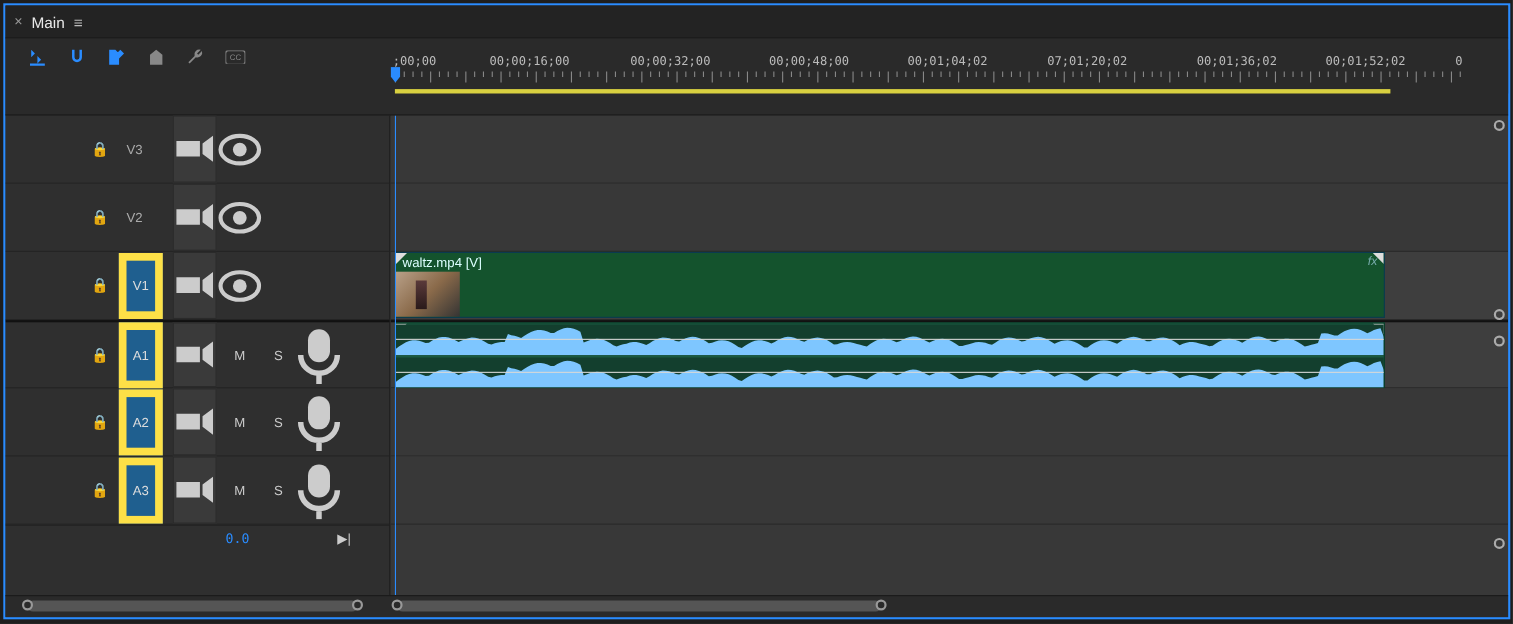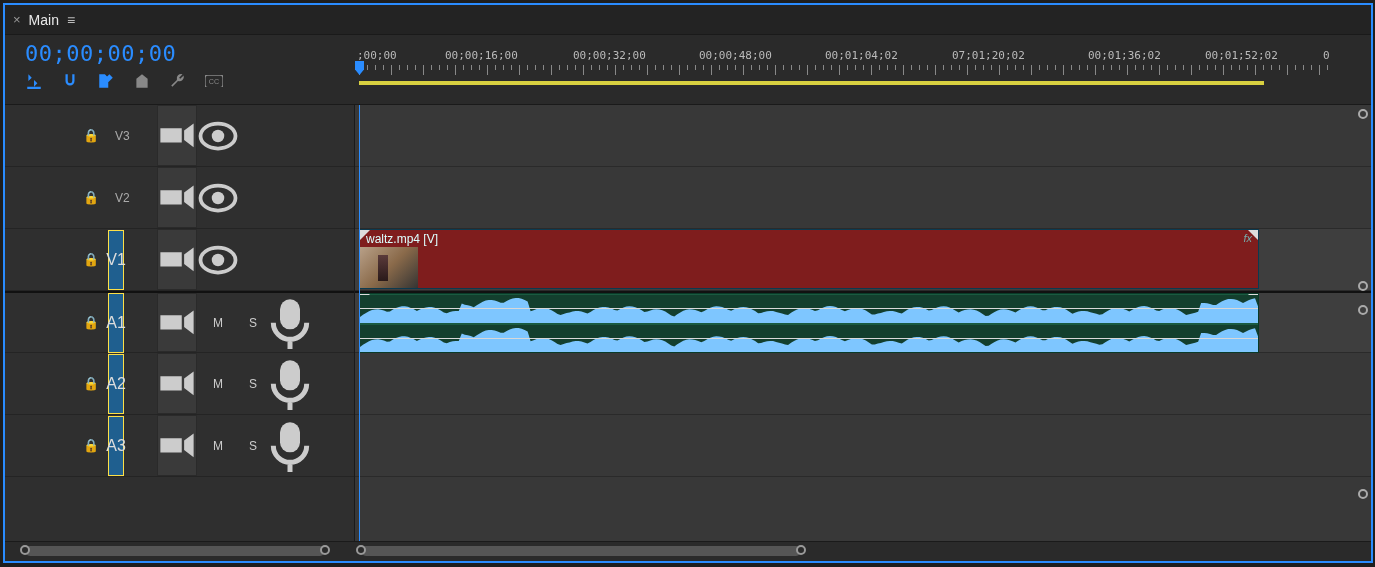--- a/index.html
+++ b/index.html
@@ -110,24 +110,24 @@
     border-bottom: 1px solid #242424;
     display: flex;
     align-items: center;
     position: relative;
     padding-left: 55px;
   }
   .track-header.audio-divider { border-top: 2px solid #111; }
   .lock { position: absolute; left: 78px; color: #888; font-size: 13px; cursor: pointer; }
   .track-label-text { position:absolute; left: 110px; color: #aaa; font-size: 12px; }
   .src-patch {
-    position: absolute; left: 103px; width: 16px; height: 60px;
-    background: #1f5f8f; border: 1px solid #fde047;
+    position: absolute; left: 103px; width: 40px; height: 60px;
+    background: #1f5f8f; border: 7px solid #fde047;
     display:flex; align-items:center; justify-content:center;
-    color: #ddd; font-size: 16px; cursor:pointer;
+    color: #ddd; font-size: 12px; cursor:pointer;
   }
   .sync-btn, .eye-btn, .ms-btn, .mic-btn {
     width: 24px; height: 24px; display:flex; align-items:center; justify-content:center;
     color: #ccc; cursor:pointer; font-size: 12px;
   }
   .btns-col { position:absolute; left:152px; top:0; width:40px; height:100%; background:#3a3a3a; border:1px solid #2a2a2a; display:flex; align-items:center; justify-content:center;}
   .btns-col2 { position:absolute; left:193px; top:0; width:40px; height:100%; display:flex; align-items:center; justify-content:center;}
   .btns-col3 { position:absolute; left:233px; top:0; width:30px; height:100%; display:flex; align-items:center; justify-content:center;}
   .btns-col4 { position:absolute; left:265px; top:0; width:40px; height:100%; display:flex; align-items:center; justify-content:center;}
   .footer-strip {
@@ -146,21 +146,21 @@
   }
   .track-lane {
     height: 62px;
     border-bottom: 1px solid #2a2a2a;
     position: relative;
     background: #3e3e3e;
   }
   .track-lane.dim { background: #383838; }
   .clip-video {
     position: absolute; top: 0; left: 4px; height: 60px;
-    background: #7f1d1d;
+    background: #14532d;
     border: 1px solid #0b3a50;
     color: #dff; font-size: 12px;
     display: flex; align-items: flex-start;
     overflow:hidden;
   }
   .clip-video .thumb {
     width: 58px; height: 42px; margin: 17px 0 0 0;
     background: linear-gradient(135deg, #b8a088 0%, #8a6a4a 50%, #333 100%);
     position: relative;
   }
@@ -209,21 +209,20 @@
 
 <div class="panel">
   <div class="tabbar">
     <span class="close-x">×</span>
     <span class="tabname">Main</span>
     <span class="menu">≡</span>
   </div>
 
   <div class="header">
     <div class="header-left">
-      <div class="timecode">00;00;00;00</div>
       <div class="tool-row">
         <span class="tool-icon">
             <svg viewBox="0 0 16 16">
               <path fill="currentColor" d="M3 2l3 3-3 3V2zm5 5l3 3-3 3V7zM2 13h12v2H2z"></path>
             </svg>
           </span>
         <span class="tool-icon">
             <svg viewBox="0 0 16 16">
               <path fill="currentColor" d="M4 2v6a4 4 0 008 0V2h-2v6a2 2 0 11-4 0V2H4z"></path>
             </svg>
@@ -497,20 +496,24 @@
         <div class="btns-col3">
             <span class="ms-btn">S</span>
           </div>
         <div class="btns-col4">
             <svg viewBox="0 0 12 16">
               <rect x="3" y="1" width="6" height="9" rx="3" fill="#ccc"></rect>
               <path d="M1 8a5 5 0 0010 0M6 13v3" stroke="#ccc" fill="none" stroke-width="1.5"></path>
             </svg>
           </div>
       </div>
+      <div class="footer-strip">
+        <span class="pan">0.0</span>
+        <span class="goto">▶|</span>
+      </div>
     </div>
 
     <div class="timeline">
       <div class="playhead-line"></div>
       <div class="track-lane dim"></div>
       <div class="track-lane dim"></div>
       <div class="track-lane">
         <div class="clip-video" id="vclip" style="width: 900px;">
           <div class="clip-corner tl"></div>
           <div class="clip-corner tr"></div>

